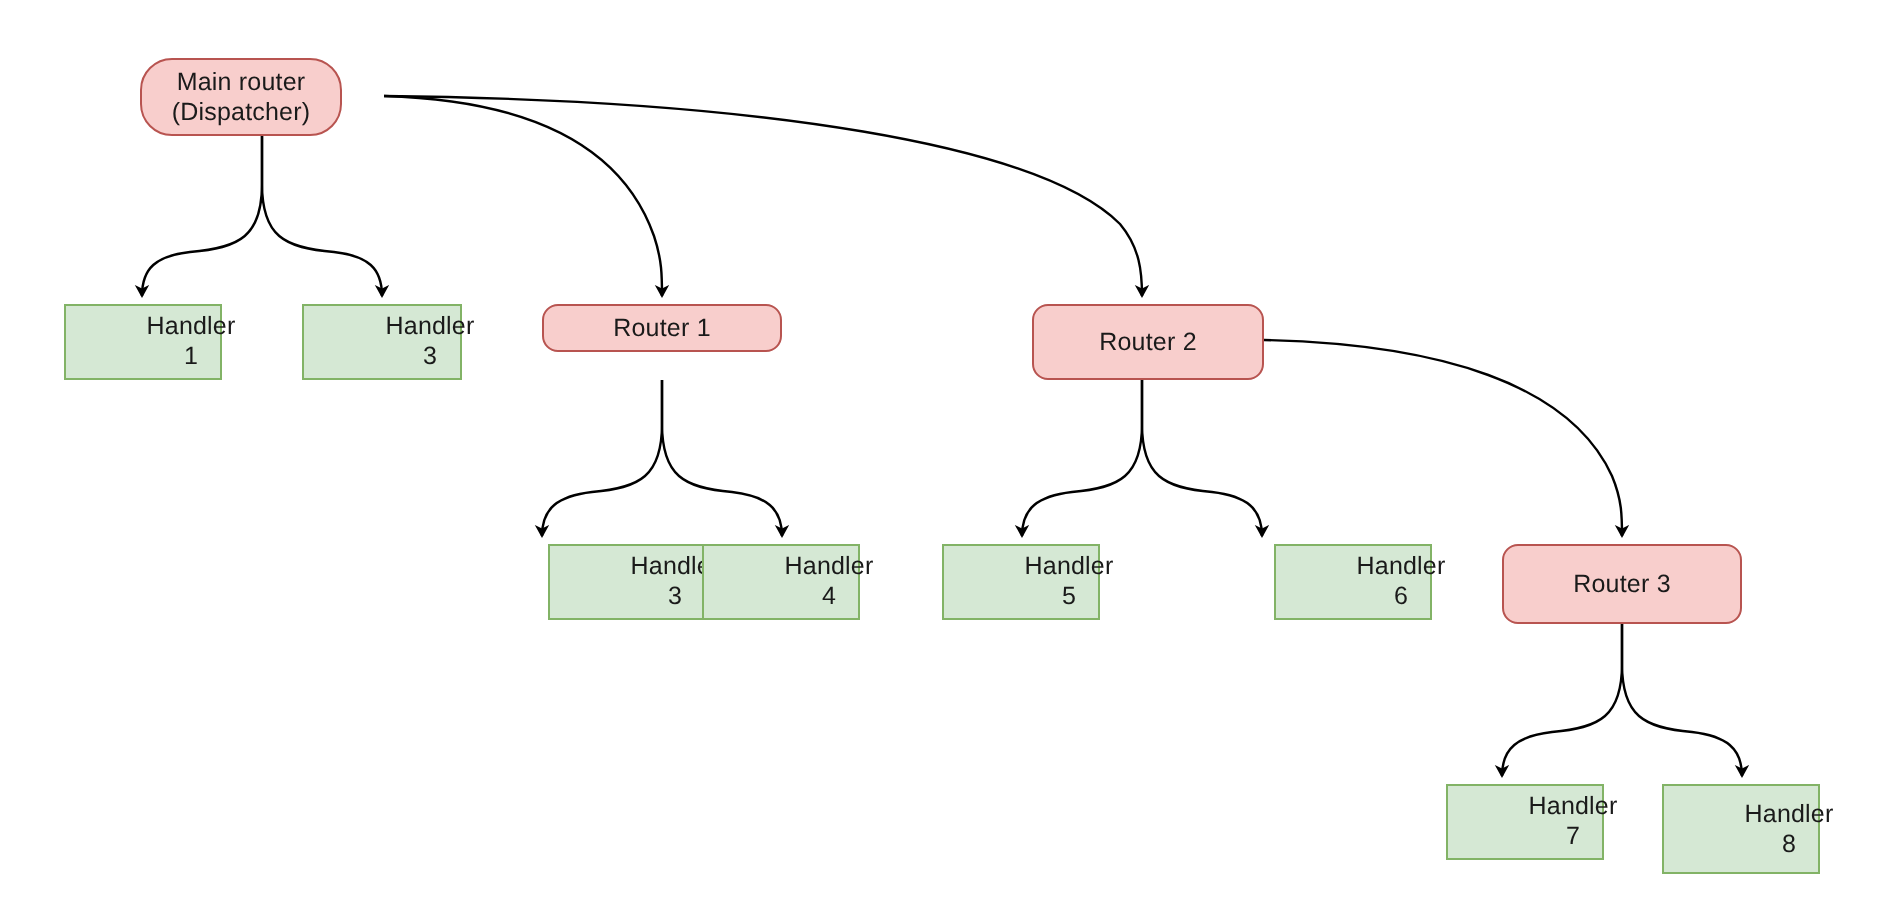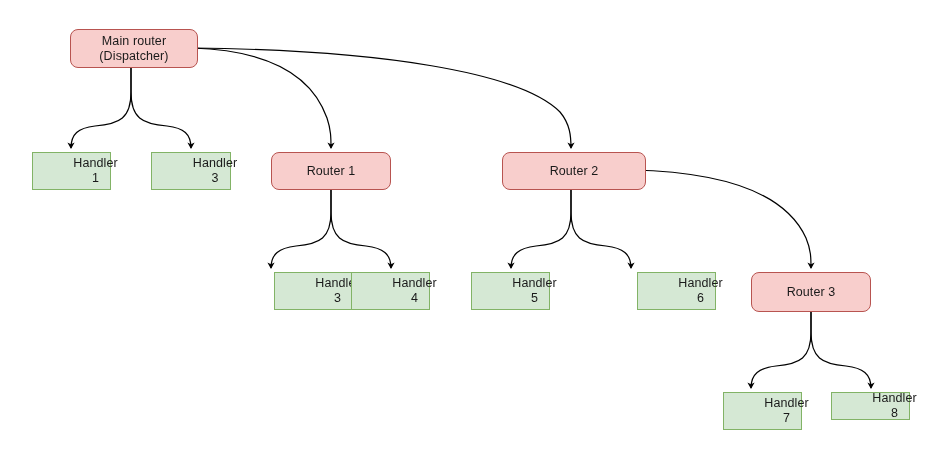--- a/index.html
+++ b/index.html
@@ -70,28 +70,28 @@
         <path d="M 331 190 L 331 212 C 331 238 342 244 366 246 C 383 248 391 254 391 268" fill="none" stroke="#000000" stroke-width="1.2" marker-end="url(#arrowhead)"></path>
         <path d="M 571 190 L 571 212 C 571 238 560 244 536 246 C 519 248 511 254 511 268" fill="none" stroke="#000000" stroke-width="1.2" marker-end="url(#arrowhead)"></path>
         <path d="M 571 190 L 571 212 C 571 238 582 244 606 246 C 623 248 631 254 631 268" fill="none" stroke="#000000" stroke-width="1.2" marker-end="url(#arrowhead)"></path>
         <path d="M 632 170 C 720 172 785 192 806 238 C 811 250 811 258 811 268" fill="none" stroke="#000000" stroke-width="1.2" marker-end="url(#arrowhead)"></path>
         <path d="M 811 310 L 811 332 C 811 358 800 364 776 366 C 759 368 751 374 751 388" fill="none" stroke="#000000" stroke-width="1.2" marker-end="url(#arrowhead)"></path>
         <path d="M 811 310 L 811 332 C 811 358 822 364 846 366 C 863 368 871 374 871 388" fill="none" stroke="#000000" stroke-width="1.2" marker-end="url(#arrowhead)"></path>
       </g>
   </svg>
 
   <div id="node-layer">
-      <div class="node node-router" style="left: 70px; top: 29px; width: 128px; height: 39px;">Main router
+      <div class="node node-router" style="left: 70px; top: 29px; width: 101px; height: 39px; border-radius: 16px;">Main router
 (Dispatcher)</div>
       <div class="node node-handler" style="left: 32px; top: 152px; width: 79px; height: 38px;">Handler 1</div>
       <div class="node node-handler" style="left: 151px; top: 152px; width: 80px; height: 38px;">Handler 3</div>
-      <div class="node node-router" style="left: 271px; top: 152px; width: 120px; height: 38px;">Router 1</div>
-      <div class="node node-router" style="left: 502px; top: 152px; width: 144px; height: 38px;">Router 2</div>
+      <div class="node node-router" style="left: 271px; top: 152px; width: 120px; height: 24px;">Router 1</div>
+      <div class="node node-router" style="left: 516px; top: 152px; width: 116px; height: 38px;">Router 2</div>
       <div class="node node-handler" style="left: 231px; top: 272px; width: 79px; height: 38px; margin-left: 43px;">Handler 3</div>
       <div class="node node-handler" style="left: 351px; top: 272px; width: 79px; height: 38px;">Handler 4</div>
       <div class="node node-handler" style="left: 471px; top: 272px; width: 79px; height: 38px;">Handler 5</div>
       <div class="node node-handler" style="left: 591px; top: 272px; width: 79px; height: 38px; margin-left: 46px;">Handler 6</div>
       <div class="node node-router" style="left: 751px; top: 272px; width: 120px; height: 40px;">Router 3</div>
       <div class="node node-handler" style="left: 711px; top: 392px; width: 79px; height: 38px; margin-left: 12px;">Handler 7</div>
-      <div class="node node-handler" style="left: 831px; top: 392px; width: 79px; height: 28px;">Handler 8</div>
+      <div class="node node-handler" style="left: 831px; top: 392px; width: 79px; height: 45px;">Handler 8</div>
     </div>
 
 </div>
 
 </body></html>

